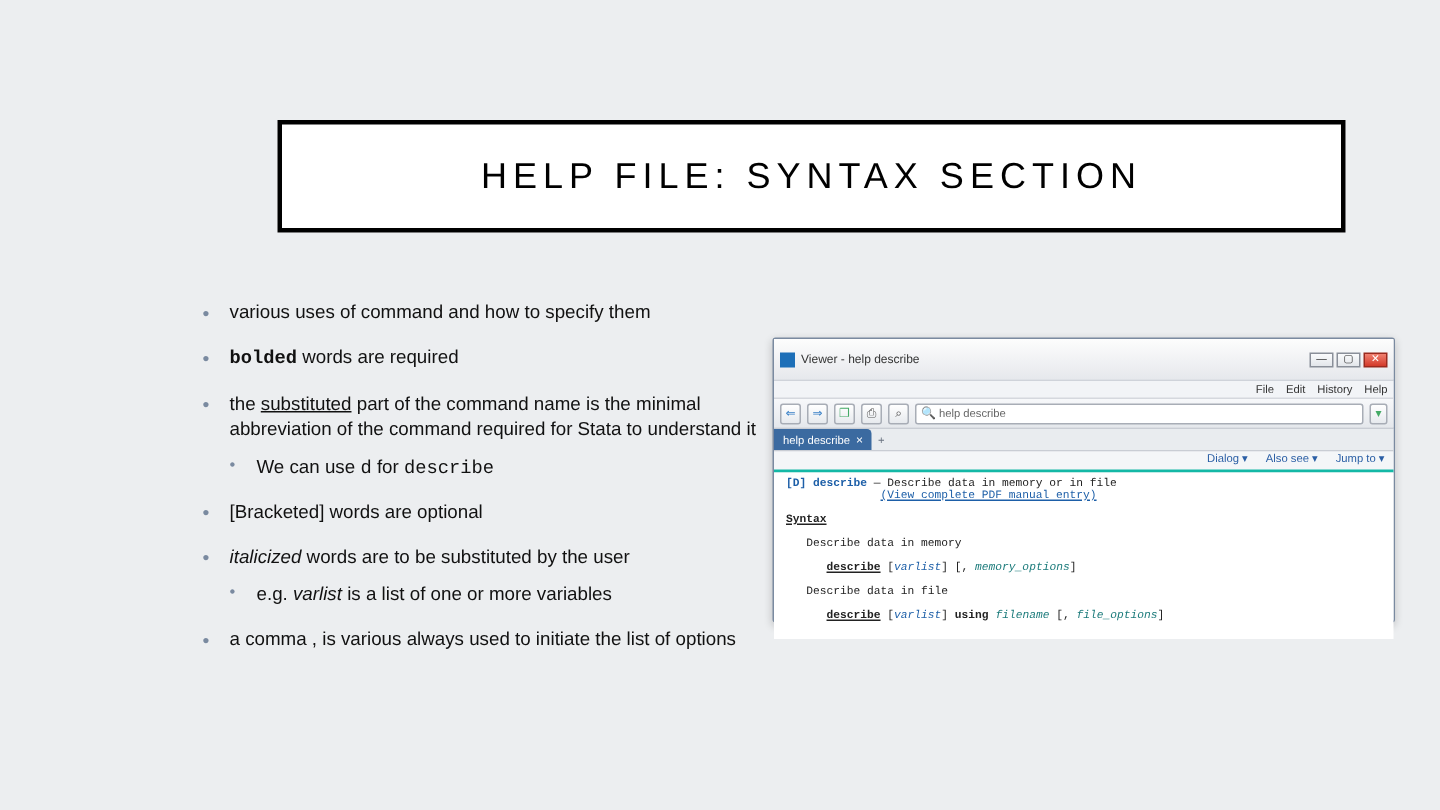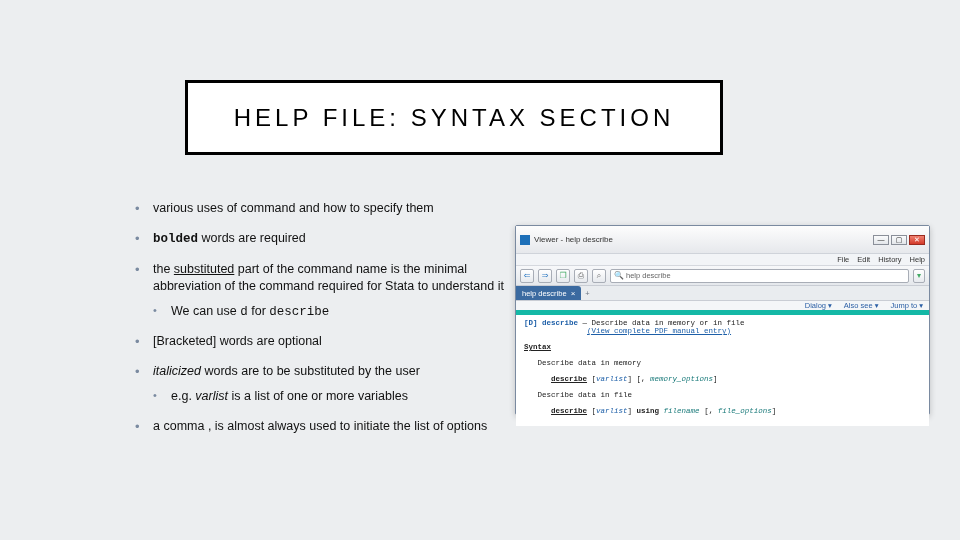--- a/index.html
+++ b/index.html
@@ -8,21 +8,21 @@
     height: 540px;
     background: #eceef0;
     font-family: Arial, Helvetica, sans-serif;
     position: relative;
     overflow: hidden;
   }
   .title-box {
     position: absolute;
     left: 185px;
     top: 80px;
-    width: 538px;
+    width: 712px;
     height: 75px;
     border: 3px solid #000;
     background: #fff;
     display: flex;
     align-items: center;
     justify-content: center;
   }
   .title-box h1 {
     font-weight: 400;
     letter-spacing: 4px;
@@ -114,22 +114,22 @@
   }
   .v-search .mag{font-size:8px;color:#888;margin-right:2px;}
   .tbtn.dd{width:12px;}
   .v-tab {
     display:flex;align-items:stretch;height:15px;background:#e9ecef;border-bottom:1px solid #c9cdd4;
   }
   .v-tab .tab{background:#3b6aa0;color:#fff;padding:0 6px;display:flex;align-items:center;gap:4px;font-size:7.5px;border-top-right-radius:3px;}
   .v-tab .tab .x{font-size:8px;}
   .v-tab .plus{padding:0 4px;color:#6a7380;display:flex;align-items:center;}
   .v-head {
-    height:14px;background:#f4f6f8;border-bottom:5px solid #14b8a6;display:flex;justify-content:flex-end;
-    align-items:flex-end;padding:0 6px;gap:12px;font-size:7.5px;color:#2b5fa5;
+    height:14px;background:#f4f6f8;border-bottom:2px solid #14b8a6;display:flex;justify-content:flex-end;
+    align-items:flex-start;padding:0 6px;gap:12px;font-size:7.5px;color:#2b5fa5;
   }
   .v-body {
     background:#fff;height:calc(100% - 16px - 12px - 20px - 15px - 14px);
     padding:4px 8px;font-family:"Courier New",monospace;font-size:7.5px;color:#222;overflow:hidden;
     position:relative;
   }
   .v-body .blue{color:#1d5fa8;}
   .v-body .uline{text-decoration:underline;}
   .v-body .teal{color:#1a7a7a;}
   .v-body .row{white-space:pre;}
@@ -157,21 +157,21 @@
     </li>
     <li>[Bracketed] words are optional</li>
     <li>
       <span class="i">italicized</span><span> words are to be substituted by the user</span>
       <ul>
         <li>
           <span>e.g. </span><span class="i">varlist</span><span> is a list of one or more variables</span>
         </li>
       </ul>
     </li>
-    <li>a comma , is almost always used to initiate the list of options</li>
+    <li>a comma , is various always used to initiate the list of options</li>
   </ul>
 </div>
 
 <div class="viewer">
   <div class="v-title">
     <div class="appicon"></div>
     <div class="ttl">Viewer - help describe</div>
     <div class="spacer"></div>
     <div class="winbtn">—</div>
     <div class="winbtn">▢</div>

